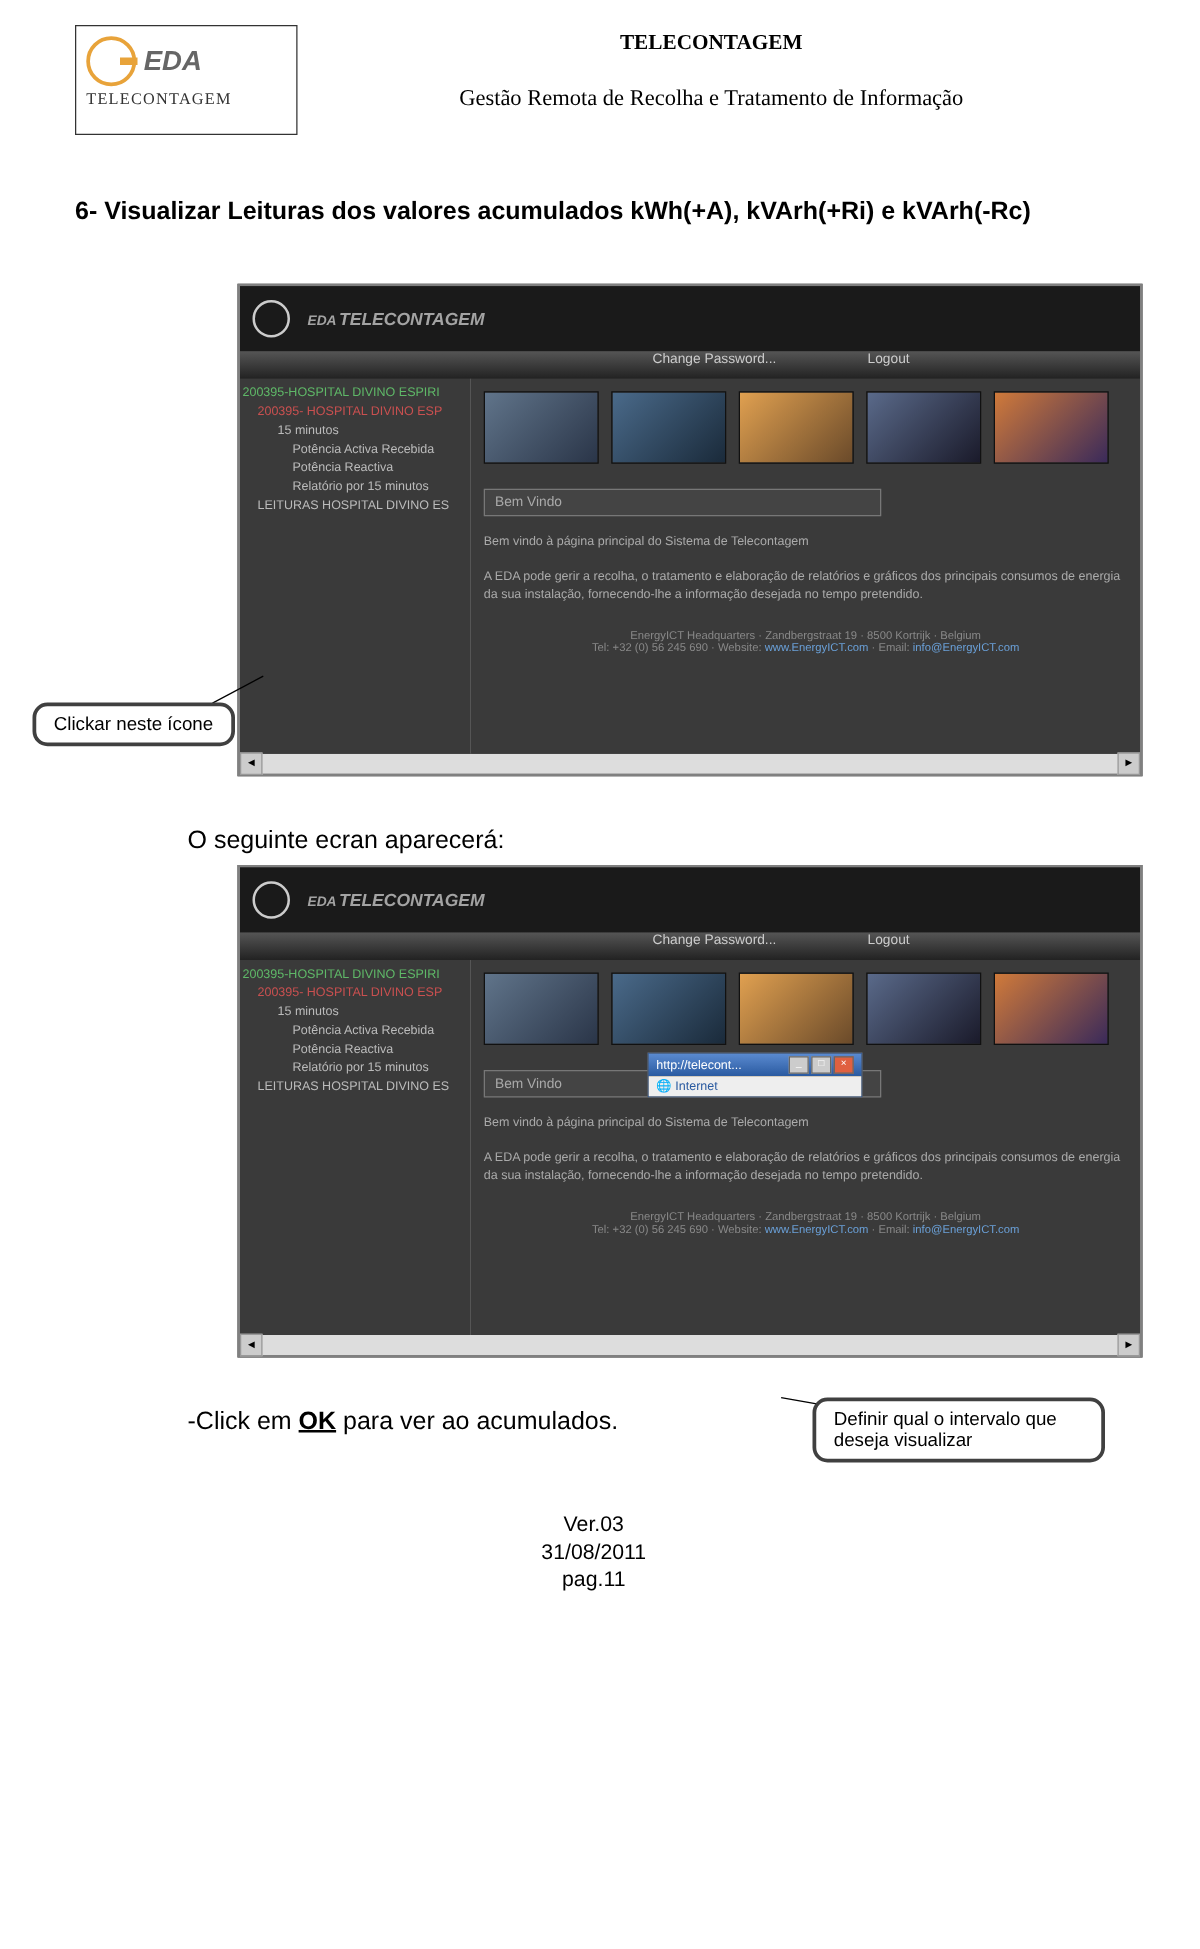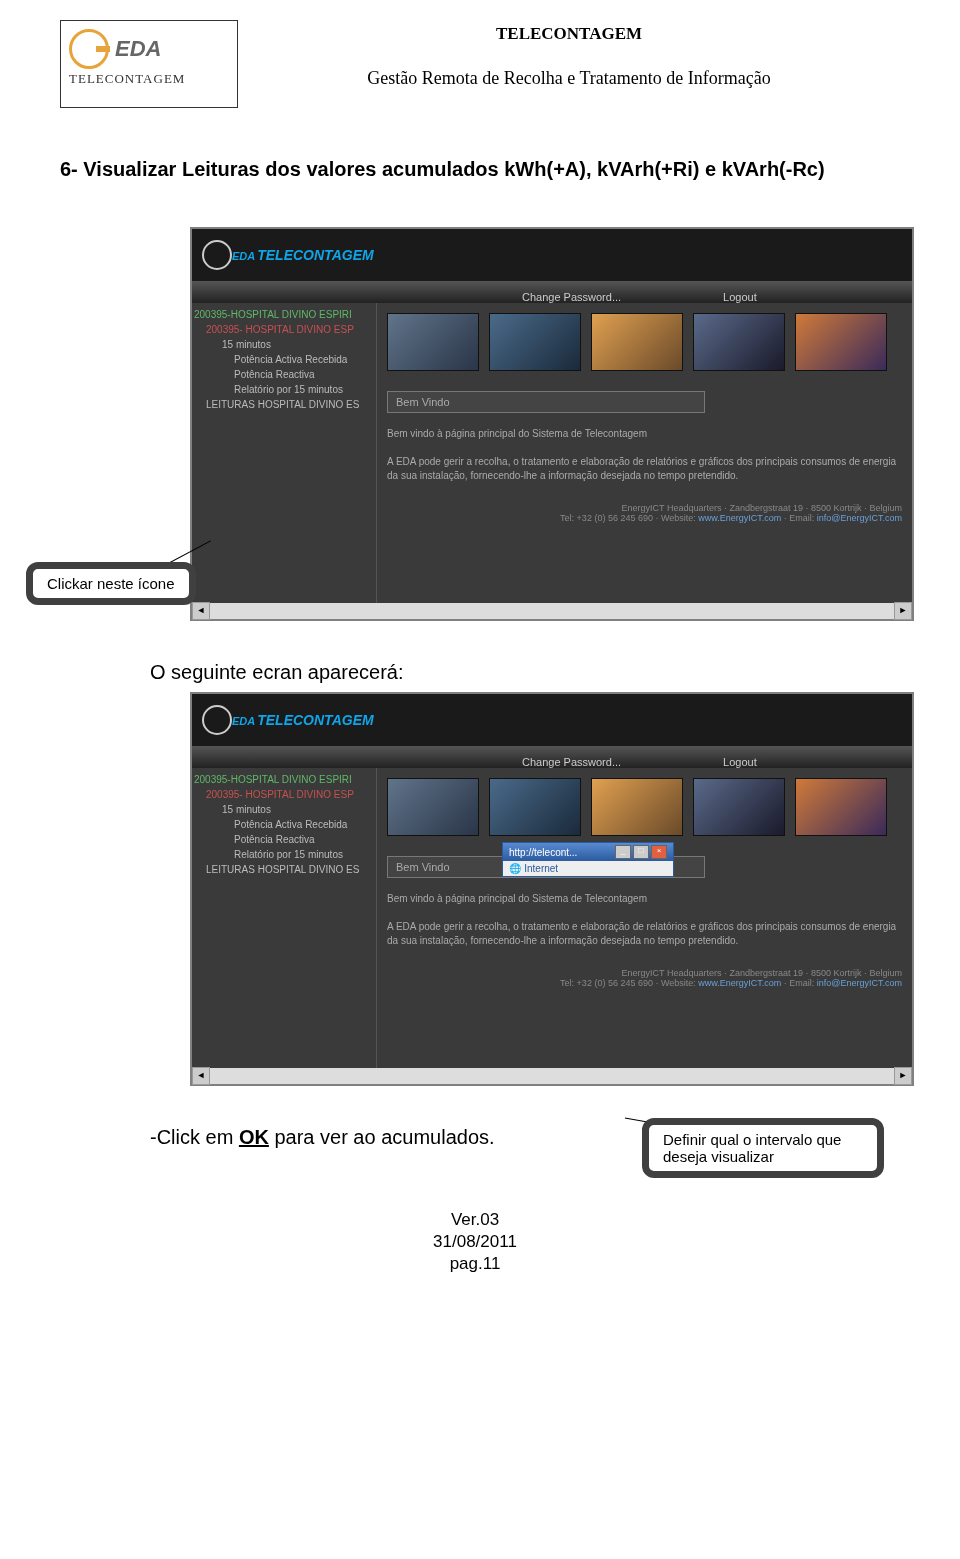--- a/index.html
+++ b/index.html
@@ -12,50 +12,50 @@
 .logo-circ::after{content:"";position:absolute;width:14px;height:6px;background:#e8a33a;right:-4px;top:14px}
 .logo-eda{font-weight:bold;font-style:italic;font-size:22px;color:#666}
 .logo-sub{font-family:'Times New Roman',serif;font-size:13px;letter-spacing:1px;color:#333;margin-top:2px}
 .header-text{flex:1;text-align:center}
 .ht1{font-family:'Times New Roman',serif;font-weight:bold;font-size:17px;margin:4px 0 24px 0}
 .ht2{font-family:Liberation Serif, serif;font-size:18px}
 .sec-title{font-size:20px;margin:0 0 46px 0}
 .step{font-size:20px;margin:0 30px 8px 90px}
 .screenshot{border:2px solid #808080;background:#2a2a2a;width:720px;margin:0 0 40px 130px;position:relative;font-size:11px}
 .ss-top{background:#1a1a1a;height:52px;display:flex;align-items:center;padding-left:10px}
-.ss-logo{color:#0ea5e9;font-weight:bold;font-style:italic;font-size:14px;margin-left:0}
+.ss-logo{color:#a3a3a3;font-weight:bold;font-style:italic;font-size:14px;margin-left:14px}
 .ss-circ{width:26px;height:26px;border:2px solid #ccc;border-radius:50%}
-.ss-menu{background:linear-gradient(#555,#222);height:22px;color:#ccc;font-size:11px;display:flex;padding-left:330px;gap:102px;align-items:flex-end}
+.ss-menu{background:linear-gradient(#555,#222);height:22px;color:#ccc;font-size:11px;display:flex;padding-left:330px;gap:73px;align-items:flex-start}
 .ss-body{display:flex;background:#3a3a3a;min-height:300px}
 .tree{width:180px;background:#3a3a3a;color:#bcc;font-size:10px;padding:4px 2px;line-height:15px;border-right:1px solid #555}
 .tree-item{white-space:nowrap;overflow:hidden}
 .ti1{color:#5fb868}
 .ti2{color:#c95050;padding-left:12px}
 .ti3{color:#bbb;padding-left:28px}
 .ti4{color:#bbb;padding-left:40px}
 .ti5{color:#bbb;padding-left:12px}
 .content{flex:1;background:#3a3a3a;color:#aaa;padding:10px 10px}
 .thumbs{display:flex;gap:10px;margin-bottom:20px}
 .thumb{width:90px;height:56px;background:linear-gradient(135deg,#60748a,#2a3548);border:1px solid #111}
 .th2{background:linear-gradient(135deg,#4a6a8a,#1a2a3a)}
 .th3{background:linear-gradient(135deg,#e0a050,#6a4a2a)}
 .th4{background:linear-gradient(135deg,#5a6a8a,#1a1a2a)}
 .th5{background:linear-gradient(135deg,#d07a3a,#3a2a5a)}
 .bemvindo{border:1px solid #777;background:#444;padding:4px 8px;color:#aaa;width:300px;margin-bottom:14px;font-size:11px}
 .ctext{color:#aaa;font-size:10px;line-height:14px;margin-bottom:14px}
-.ss-foot{color:#888;font-size:9px;text-align:right;padding:6px 0}
+.ss-foot{color:#888;font-size:9px;text-align:center;padding:6px 0}
 .ss-foot a{color:#6aa0d8}
 .scroll{height:16px;background:#ddd;display:flex;justify-content:space-between;align-items:center}
 .scroll-btn{width:16px;height:16px;background:#ccc;border:1px solid #999;font-size:9px;text-align:center;line-height:14px}
-.callout{position:absolute;background:#fff;border:7px solid #404040;border-radius:12px;padding:6px 14px;font-size:15px;z-index:5}
+.callout{position:absolute;background:#fff;border:3px solid #404040;border-radius:12px;padding:6px 14px;font-size:15px;z-index:5}
 .callout1{left:26px;top:562px}
 .callout-line1{position:absolute;border-top:1px solid #000;width:46px;left:170px;top:562px;transform:rotate(-28deg);transform-origin:left;z-index:4}
 .callout2{right:76px;top:1118px;width:200px;font-size:15px}
 .callout-line2{position:absolute;border-top:1px solid #000;width:60px;right:276px;top:1128px;transform:rotate(10deg);transform-origin:right;z-index:4}
-.popup{position:absolute;left:310px;top:148px;width:170px;background:#a16207;border:1px solid #2a5aa0;font-size:10px;z-index:6}
+.popup{position:absolute;left:326px;top:148px;width:170px;background:#a16207;border:1px solid #2a5aa0;font-size:10px;z-index:6}
 .popup-title{background:linear-gradient(#5a8ad0,#2a5aa0);color:#fff;padding:2px 6px;display:flex;justify-content:space-between;align-items:center}
 .popup-title-btns{display:flex;gap:2px}
 .pbtn{width:14px;height:12px;background:#ccc;border:1px solid #666;font-size:8px;text-align:center;line-height:10px}
 .pbtn.close{background:#e06040;color:#fff}
 .popup-body{background:#fff;padding:6px;color:#444}
 .popup-body label{display:block;margin-bottom:2px}
 .popup-input{border:1px solid #999;padding:1px 3px;font-size:10px;width:120px;display:inline-block;background:#fff}
 .popup-btns{margin-top:6px}
 .popup-btn{border:1px solid #888;background:#eee;padding:1px 6px;font-size:10px;display:inline-block;margin-right:4px}
 .popup-status{background:#eee;padding:2px 6px;color:#2a5aa0}

